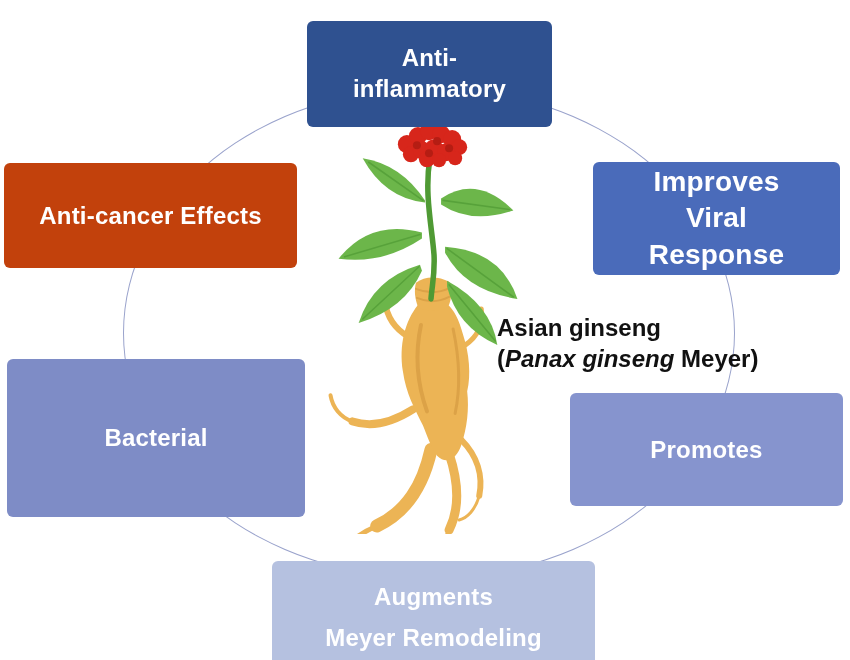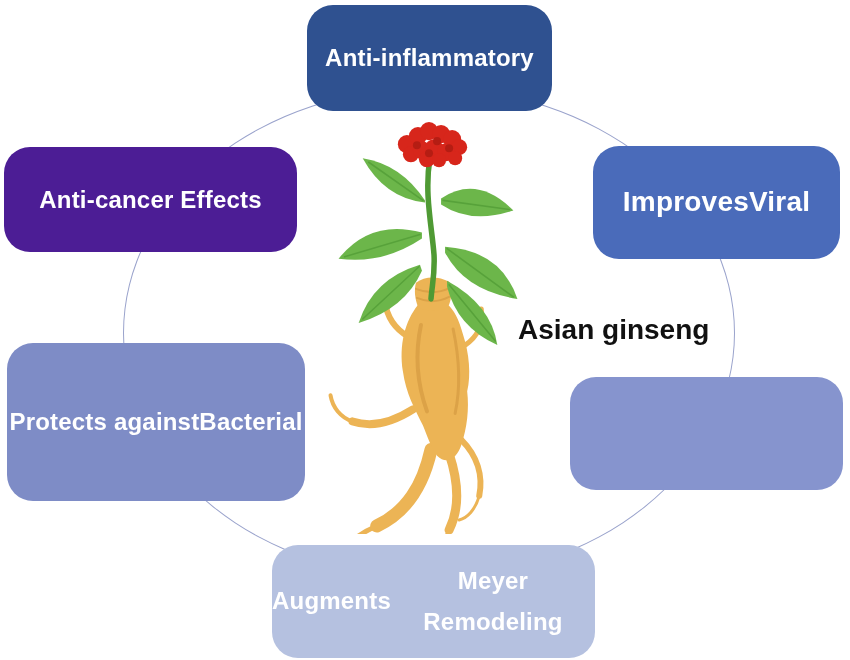--- a/index.html
+++ b/index.html
@@ -6,64 +6,65 @@
   .figure{
     position:relative;width:850px;height:660px;overflow:hidden;
     background:#ffffff;
     font-family:"Liberation Sans","DejaVu Sans",sans-serif;
   }
   .ring{
     position:absolute;left:123px;top:87px;width:610px;height:490px;
     border:1.5px solid #9aa3cc;border-radius:50%;z-index:0;
   }
   .box{
-    position:absolute;z-index:2;border-radius:26px;color:#ffffff;
-    display:flex;flex-direction:row;justify-content:center;align-items:center;
-    text-align:center;font-weight:bold;letter-spacing:0.2px;
+    position:absolute;z-index:2;border-radius:6px;color:#ffffff;
+    display:flex;flex-direction:column;justify-content:center;align-items:center;
+    text-align:center;font-weight:bold;letter-spacing:0.2px;margin-top:16px;
   }
   .box .line{display:block;}
   .b1{left:307px;top:5px;width:245px;height:106px;font-size:24px;line-height:1.28;}
   .b2{left:4px;top:147px;width:293px;height:105px;font-size:24px;line-height:1.25;}
   .b3{left:593px;top:146px;width:247px;height:113px;font-size:28px;line-height:1.3;}
   .b4{left:7px;top:343px;width:298px;height:158px;font-size:24px;line-height:1.35;}
   .b5{left:570px;top:377px;width:273px;height:113px;font-size:24px;line-height:1.65;}
   .b6{left:272px;top:545px;width:323px;height:113px;font-size:24px;line-height:1.7;text-align:center;}
   .plant{position:absolute;left:318px;top:112px;width:222px;height:422px;z-index:1;}
   .center-label{
     position:absolute;left:497px;top:312px;z-index:3;
-    color:#111111;font-weight:bold;font-size:28px;line-height:1.3;white-space:nowrap;margin-left:21px;
+    color:#111111;font-weight:bold;font-size:24px;line-height:1.3;white-space:nowrap;
   }
 </style>
 </head>
 <body>
 
 <div class="figure" style="background-color: rgb(255, 255, 255);">
 
   <div class="ring" style="border-color: rgb(154, 163, 204);"></div>
 
   <div class="box b1" style="background-color: rgb(47, 81, 144);">
     <span class="line">Anti-</span>
     <span class="line">inflammatory</span>
   </div>
 
-  <div class="box b2" style="background-color: #4c1d95;">
+  <div class="box b2" style="background-color: #c2410c;">
     <span class="line">Anti-cancer Effects</span>
   </div>
 
   <div class="box b3" style="background-color: rgb(74, 107, 186);">
     <span class="line">Improves</span>
     <span class="line">Viral</span>
+    <span class="line">Response</span>
   </div>
 
   <div class="box b4" style="background-color: rgb(126, 140, 198);">
-    <span class="line">Protects against</span>
     <span class="line">Bacterial</span>
   </div>
 
   <div class="box b5" style="background-color: rgb(134, 148, 206);">
+    <span class="line">Promotes</span>
   </div>
 
   <div class="box b6" style="background-color: rgb(181, 193, 224);">
     <span class="line">Augments</span>
     <span class="line">Meyer Remodeling</span>
   </div>
 
   <svg class="plant" viewBox="0 0 220 420" xmlns="http://www.w3.org/2000/svg">
 
     <g fill="none" stroke-linecap="round" stroke="#ecb455">
@@ -131,15 +132,16 @@
         <circle cx="98" cy="33" r="4"></circle>
           <circle cx="118" cy="29" r="4"></circle>
         <circle cx="130" cy="36" r="4"></circle>
           <circle cx="110" cy="41" r="4"></circle>
       </g>
     </g>
   </svg>
 
   <div class="center-label">
     <div>Asian ginseng</div>
+    <div><span>(</span><i>Panax ginseng</i><span> Meyer)</span></div>
   </div>
 
 </div>
 
 </body></html>

